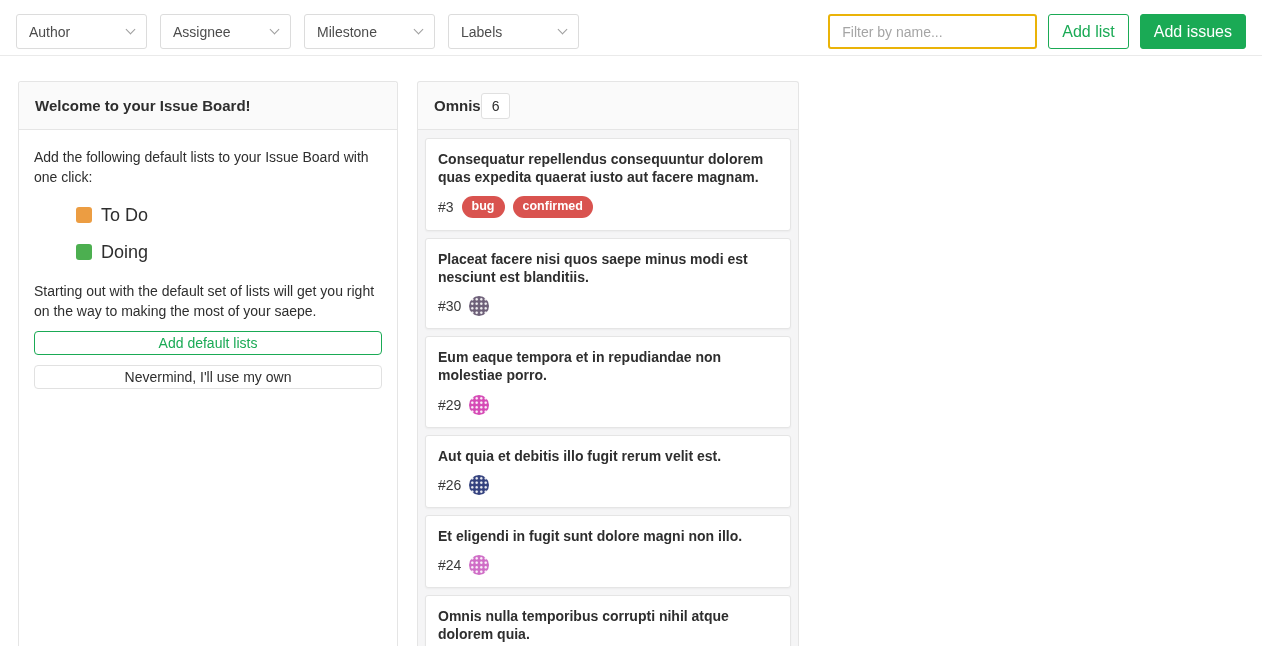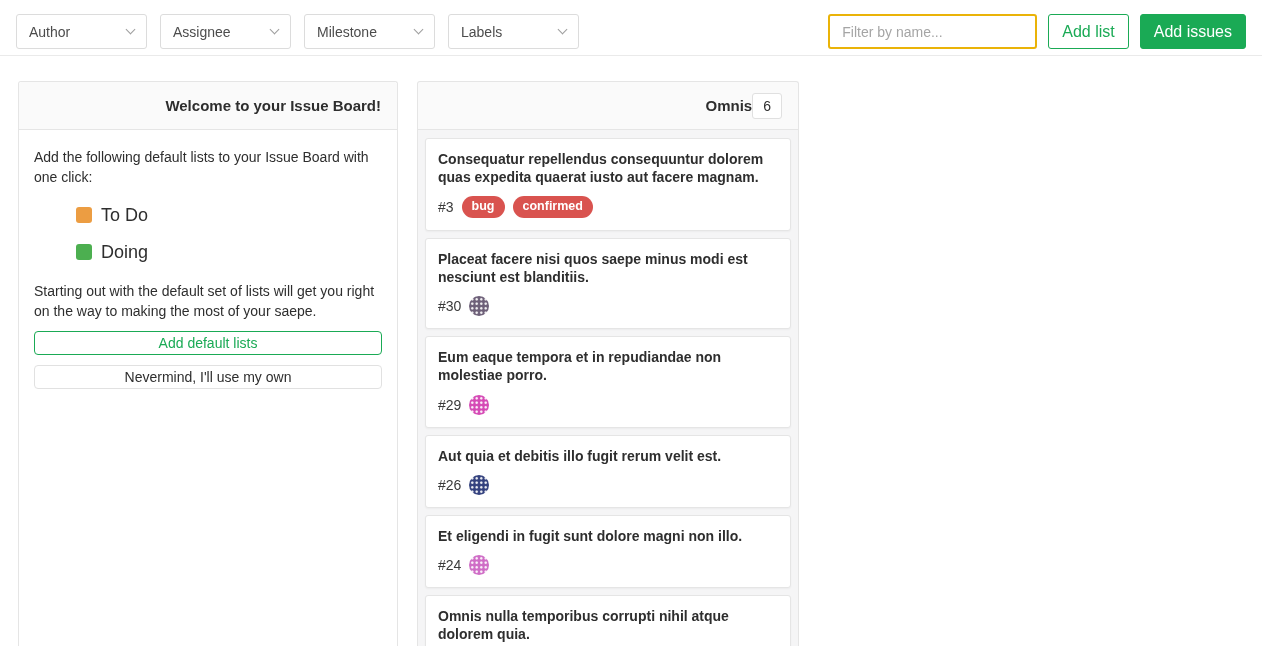--- a/index.html
+++ b/index.html
@@ -89,21 +89,21 @@
     display: flex;
     flex-direction: column;
     background: #fff;
   }
   .panel-header {
     height: 48px;
     flex: 0 0 48px;
     padding: 0 16px;
     display: flex;
     align-items: center;
-    justify-content: flex-end;
+    justify-content: flex-start;
     background: #fafafa;
     border-bottom: 1px solid #e5e5e5;
     border-radius: 3px 3px 0 0;
   }
   .panel-title {
     margin: 0;
     font-size: 15px;
     font-weight: 700;
     color: #2e2e2e;
   }

